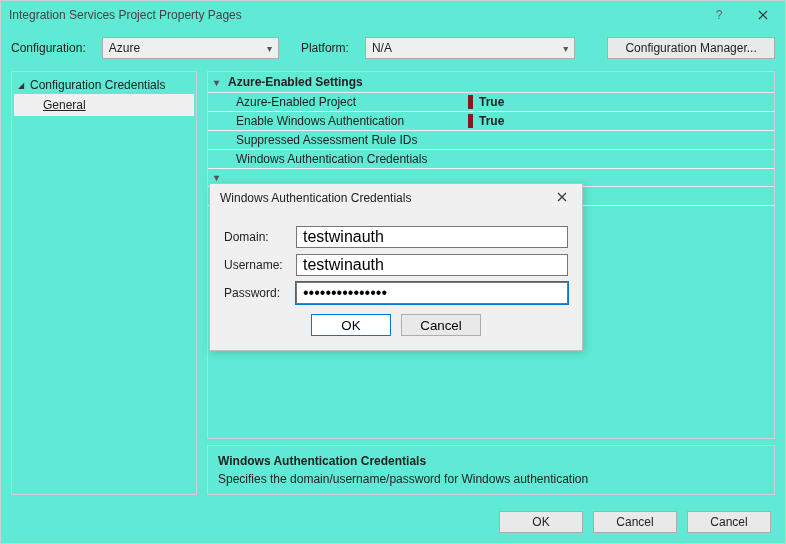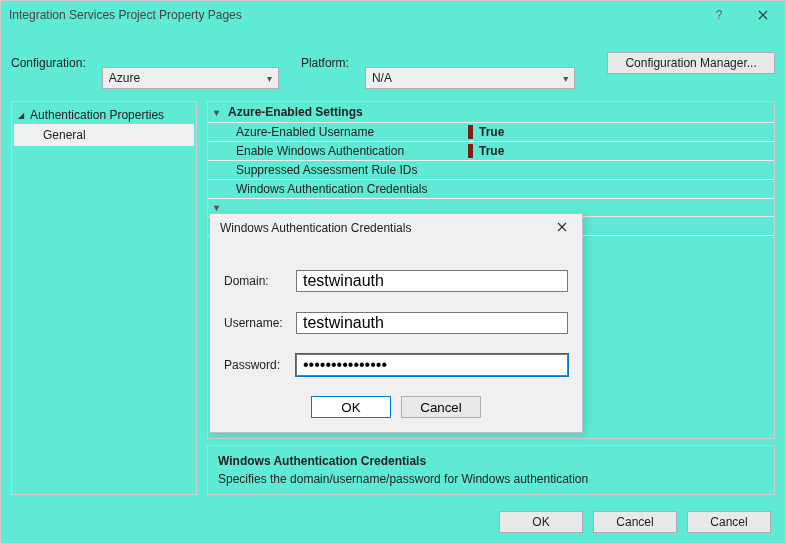--- a/index.html
+++ b/index.html
@@ -11,45 +11,45 @@
     background:#fff;
     width:786px; height:544px;
     overflow:hidden;
   }
   .window { width:786px; height:544px; border:1px solid #cfcfcf; display:flex; flex-direction:column; background:#5eead4;}
   .titlebar { height:28px; display:flex; align-items:center; padding:0 0 0 8px; }
   .titlebar .title { flex:1; font-size:12px; color:#444;}
   .titlebar .btn { width:44px; height:28px; display:flex; align-items:center; justify-content:center; color:#666;}
   .config-row { display:flex; align-items:center; gap:16px; padding:8px 10px 12px 10px;}
   .label { font-size:12px;}
-  .combo { display:flex; align-items:center; justify-content:space-between; border:1px solid #adadad; background:#efefef; height:22px; padding:0 6px 0 6px;margin-top:30px;}
+  .combo { display:flex; align-items:center; justify-content:space-between; border:1px solid #adadad; background:#efefef; height:22px; padding:0 6px 0 6px;}
   .combo .chev { font-size:10px; color:#555; padding-left:6px;}
   .btn-std { border:1px solid #adadad; background:#e9e9e9; height:22px; padding:0 12px; display:inline-flex; align-items:center; justify-content:center;}
   .body { flex:1; display:flex; gap:10px; padding:0 10px 6px 10px; min-height:0; position:relative;}
   .tree { width:186px; border:1px solid #cfcfcf; padding:4px 2px;}
   .tree-root { display:flex; align-items:center; gap:2px; padding:2px 4px;}
   .tree-root .arrow { font-size:8px; color:#333; width:10px;}
-  .tree-child { padding:3px 4px 3px 28px; background:#f0f0f0; border:1px dotted transparent;}
+  .tree-child { padding:3px 4px 3px 28px; background:#f0f0f0; border:1px dotted transparent;text-decoration:underline;}
   .right { flex:1; display:flex; flex-direction:column; gap:6px; min-height:0;}
   .propgrid { flex:1; border:1px solid #cfcfcf; overflow:hidden;}
   .cat { display:flex; align-items:center; gap:4px; padding:3px 6px; font-weight:600; border-bottom:1px solid #e9e9e9;}
   .cat .tw { width:10px; font-size:10px; color:#555;}
   .row { display:flex; border-bottom:1px solid #f2f2f2; height:19px; align-items:center;}
   .row .name { width:260px; padding-left:28px; }
   .row .val { flex:1; border-left:5px solid #7f1d1d; padding-left:6px;}
   .row.alt .val { background:#f6f9fc;}
   .desc { border:1px solid #cfcfcf; padding:8px 10px;}
   .desc .d-title { font-weight:600; margin-bottom:4px;}
   .footer { display:flex; justify-content:flex-end; gap:10px; padding:10px 14px;}
   .footer .btn-std { width:84px; justify-content:center;}
   .overlay { position:absolute; left:208px; top:112px; width:374px; background:#f0f0f0; border:1px solid #bfbfbf; box-shadow:2px 2px 8px rgba(0,0,0,0.15);}
   .overlay .dlg-title { display:flex; align-items:center; height:28px; padding:0 6px 0 10px;}
   .overlay .dlg-title span { flex:1;}
   .overlay .dlg-body { padding:8px 14px 14px 14px;}
-  .frow { display:flex; align-items:center; margin:20px 0;}
+  .frow { display:flex; align-items:center; margin:6px 0;}
   .frow label { width:72px;}
   .frow input { flex:1; height:22px; border:1px solid #767676; padding:0 6px; font-family:inherit; font-size:16px;}
   .dlg-btns { display:flex; justify-content:center; gap:10px; margin-top:10px;}
   .dlg-btns .btn-ok { border:1px solid #0078d7; background:#fff; width:80px; height:22px;}
   .dlg-btns .btn-cancel { border:1px solid #adadad; background:#e9e9e9; width:80px; height:22px;}
 </style>
 </head>
 <body>
 
 <div class="window">
@@ -75,33 +75,33 @@
       <span class="chev">▾</span>
     </div>
     <div style="flex:1"></div>
     <div class="btn-std" style="width:172px">Configuration Manager...</div>
   </div>
 
   <div class="body">
     <div class="tree">
       <div class="tree-root">
         <span class="arrow">◢</span>
-        <span>Authentication Properties</span>
+        <span>Configuration Credentials</span>
       </div>
       <div class="tree-child">General</div>
     </div>
 
     <div class="right">
       <div class="propgrid">
         <div class="cat">
           <span class="tw">▾</span>
           <span>Azure-Enabled Settings</span>
         </div>
         <div class="row">
-          <div class="name">Azure-Enabled Username</div>
+          <div class="name">Azure-Enabled Project</div>
           <div class="val" style="font-weight:600">True</div>
         </div>
         <div class="row">
           <div class="name">Enable Windows Authentication</div>
           <div class="val" style="font-weight:600">True</div>
         </div>
         <div class="row">
           <div class="name">Suppressed Assessment Rule IDs</div>
           <div class="val"></div>
         </div>

